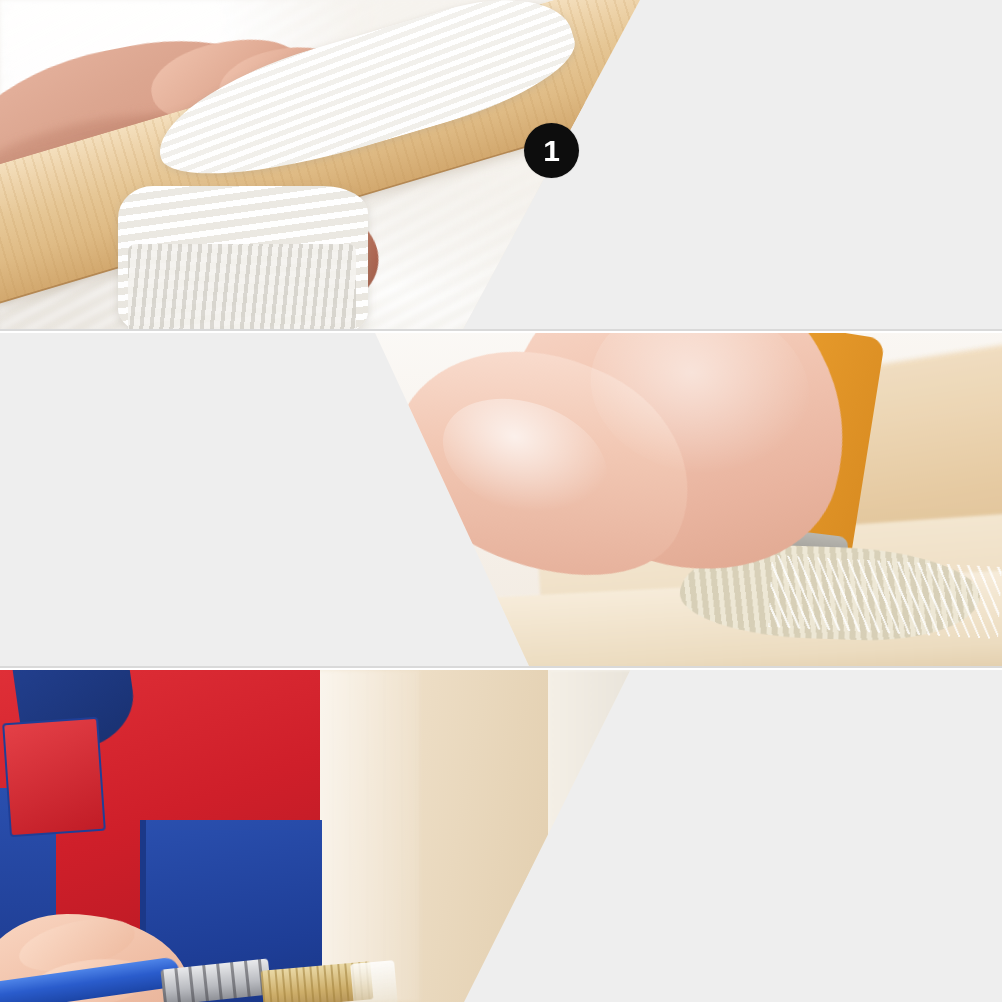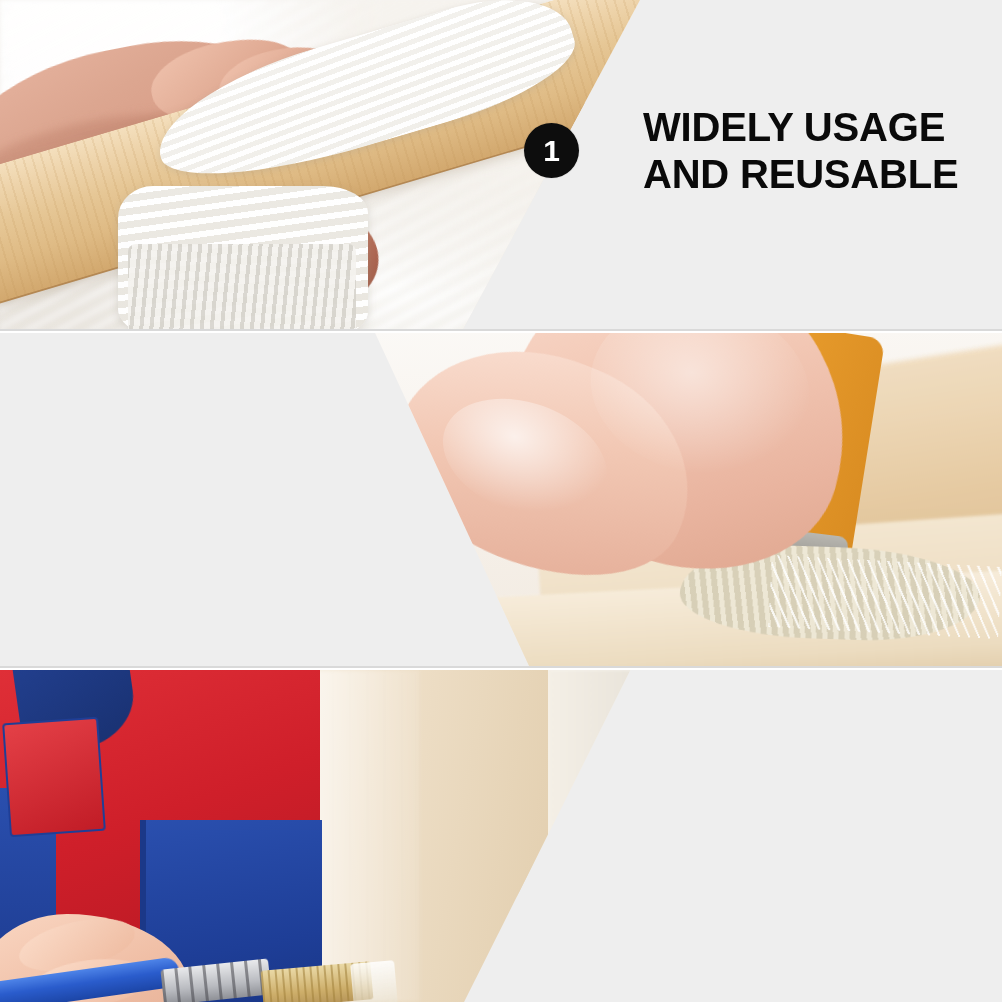--- a/index.html
+++ b/index.html
@@ -269,22 +269,20 @@
         <div class="p1-putty"></div>
         <div class="p1-thumb"></div>
         <div class="p1-nail"></div>
         <div class="p1-putty-blob"></div>
         <div class="p1-putty-blob2"></div>
       </div>
     </div>
 
     <div class="badge" id="badge-1">1</div>
 
-    <div class="caption" id="caption-1">WIDELY USAGE
-AND REUSABLE</div>
 
     <div class="panel-sep" style="top:329px;"></div>
   </section>
 
   <section class="panel" id="panel-2">
     <div class="panel-bg"></div>
 
     <div class="photo" id="photo-2">
       <div class="p2-scene">
         <div class="p2-wood-bg"></div>

